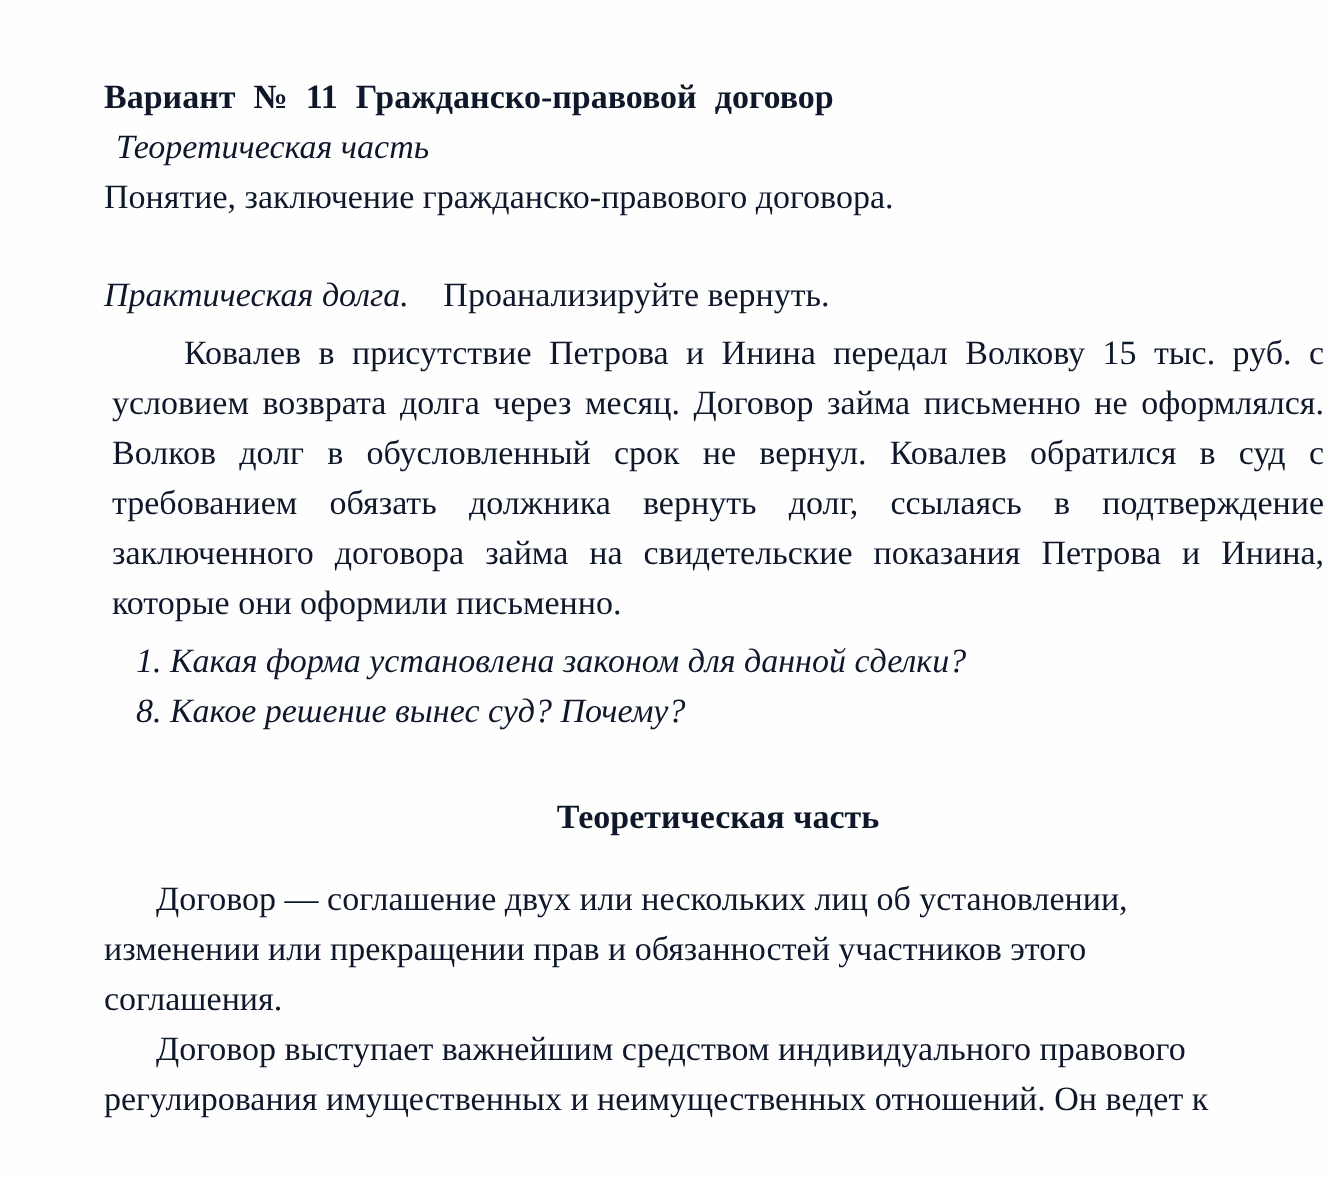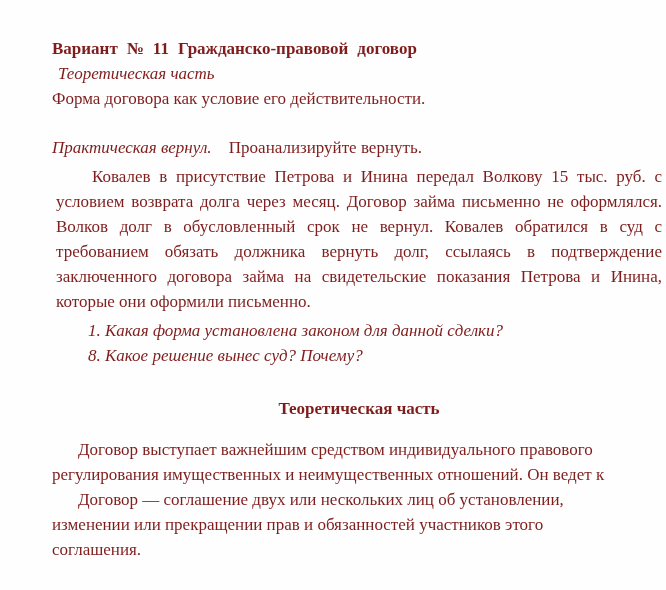--- a/index.html
+++ b/index.html
@@ -6,21 +6,21 @@
     margin: 0;
     padding: 0;
     background: #ffffff;
   }
   .page {
     position: relative;
     box-sizing: border-box;
     width: 666px;
     height: 590px;
     background: #fefefe;
-    color: #7f1d1d;
+    color: #0f172a;
     font-family: "Liberation Serif", "DejaVu Serif", serif;
     font-size: 17px;
     line-height: 25px;
     padding: 36px 0 0 52px;
     overflow: hidden;
   }
   .doc-title {
     font-weight: bold;
     word-spacing: 0.28em;
   }
@@ -40,21 +40,21 @@
   .practice-instruction {
     margin-left: 13px;
   }
   .case-paragraph {
     margin: 4px;
     text-align: justify;
     text-indent: 36px;
   }
   .question {
     font-style: italic;
-    margin-left: 36px;
+    margin-left: 16px;
   }
   .section-heading {
     margin: 28px 0 16px 0;
     font-size: 17px;
     font-weight: bold;
     text-align: center;
   }
   .theory-paragraph {
     margin: 0;
     text-indent: 26px;
@@ -64,36 +64,36 @@
 </style>
 </head>
 <body>
 
 <div class="page">
 
   <div class="doc-title">Вариант № 11 Гражданско-правовой договор</div>
 
   <div class="theory-label">Теоретическая часть</div>
 
+  <div class="topic-line">Понятие, заключение гражданско-правового договора.</div>
 
-  <div class="topic-line">Форма договора как условие его действительности.</div>
 
   <div class="practice-line">
-    <span class="practice-label">Практическая вернул.</span>
+    <span class="practice-label">Практическая долга.</span>
     <span class="practice-instruction">Проанализируйте вернуть.</span>
   </div>
 
   <p class="case-paragraph">Ковалев в присутствие Петрова и Инина передал Волкову 15 тыс. руб. с условием возврата долга через месяц. Договор займа письменно не оформлялся. Волков долг в обусловленный срок не вернул. Ковалев обратился в суд с требованием обязать должника вернуть долг, ссылаясь в подтверждение заключенного договора займа на свидетельские показания Петрова и Инина, которые они оформили письменно.</p>
 
   <div class="question">1. Какая форма установлена законом для данной сделки?</div>
 
   <div class="question">8. Какое решение вынес суд? Почему?</div>
 
   <div class="section-heading">Теоретическая часть</div>
 
-  <p class="theory-paragraph">Договор выступает важнейшим средством индивидуального правового
-регулирования имущественных и неимущественных отношений. Он ведет к</p>
-
   <p class="theory-paragraph">Договор — соглашение двух или нескольких лиц об установлении,
 изменении или прекращении прав и обязанностей участников этого
 соглашения.</p>
 
+  <p class="theory-paragraph">Договор выступает важнейшим средством индивидуального правового
+регулирования имущественных и неимущественных отношений. Он ведет к</p>
+
 </div>
 
 </body></html>

